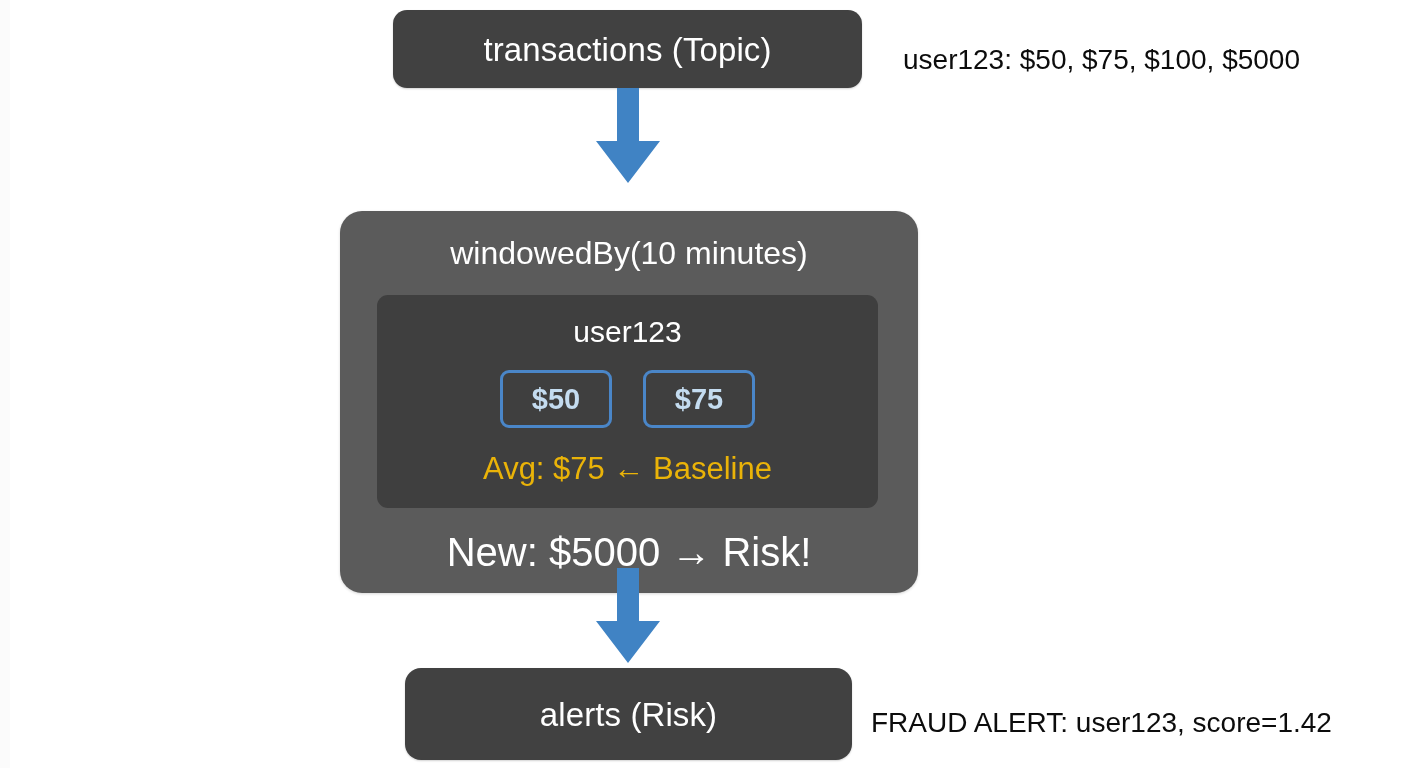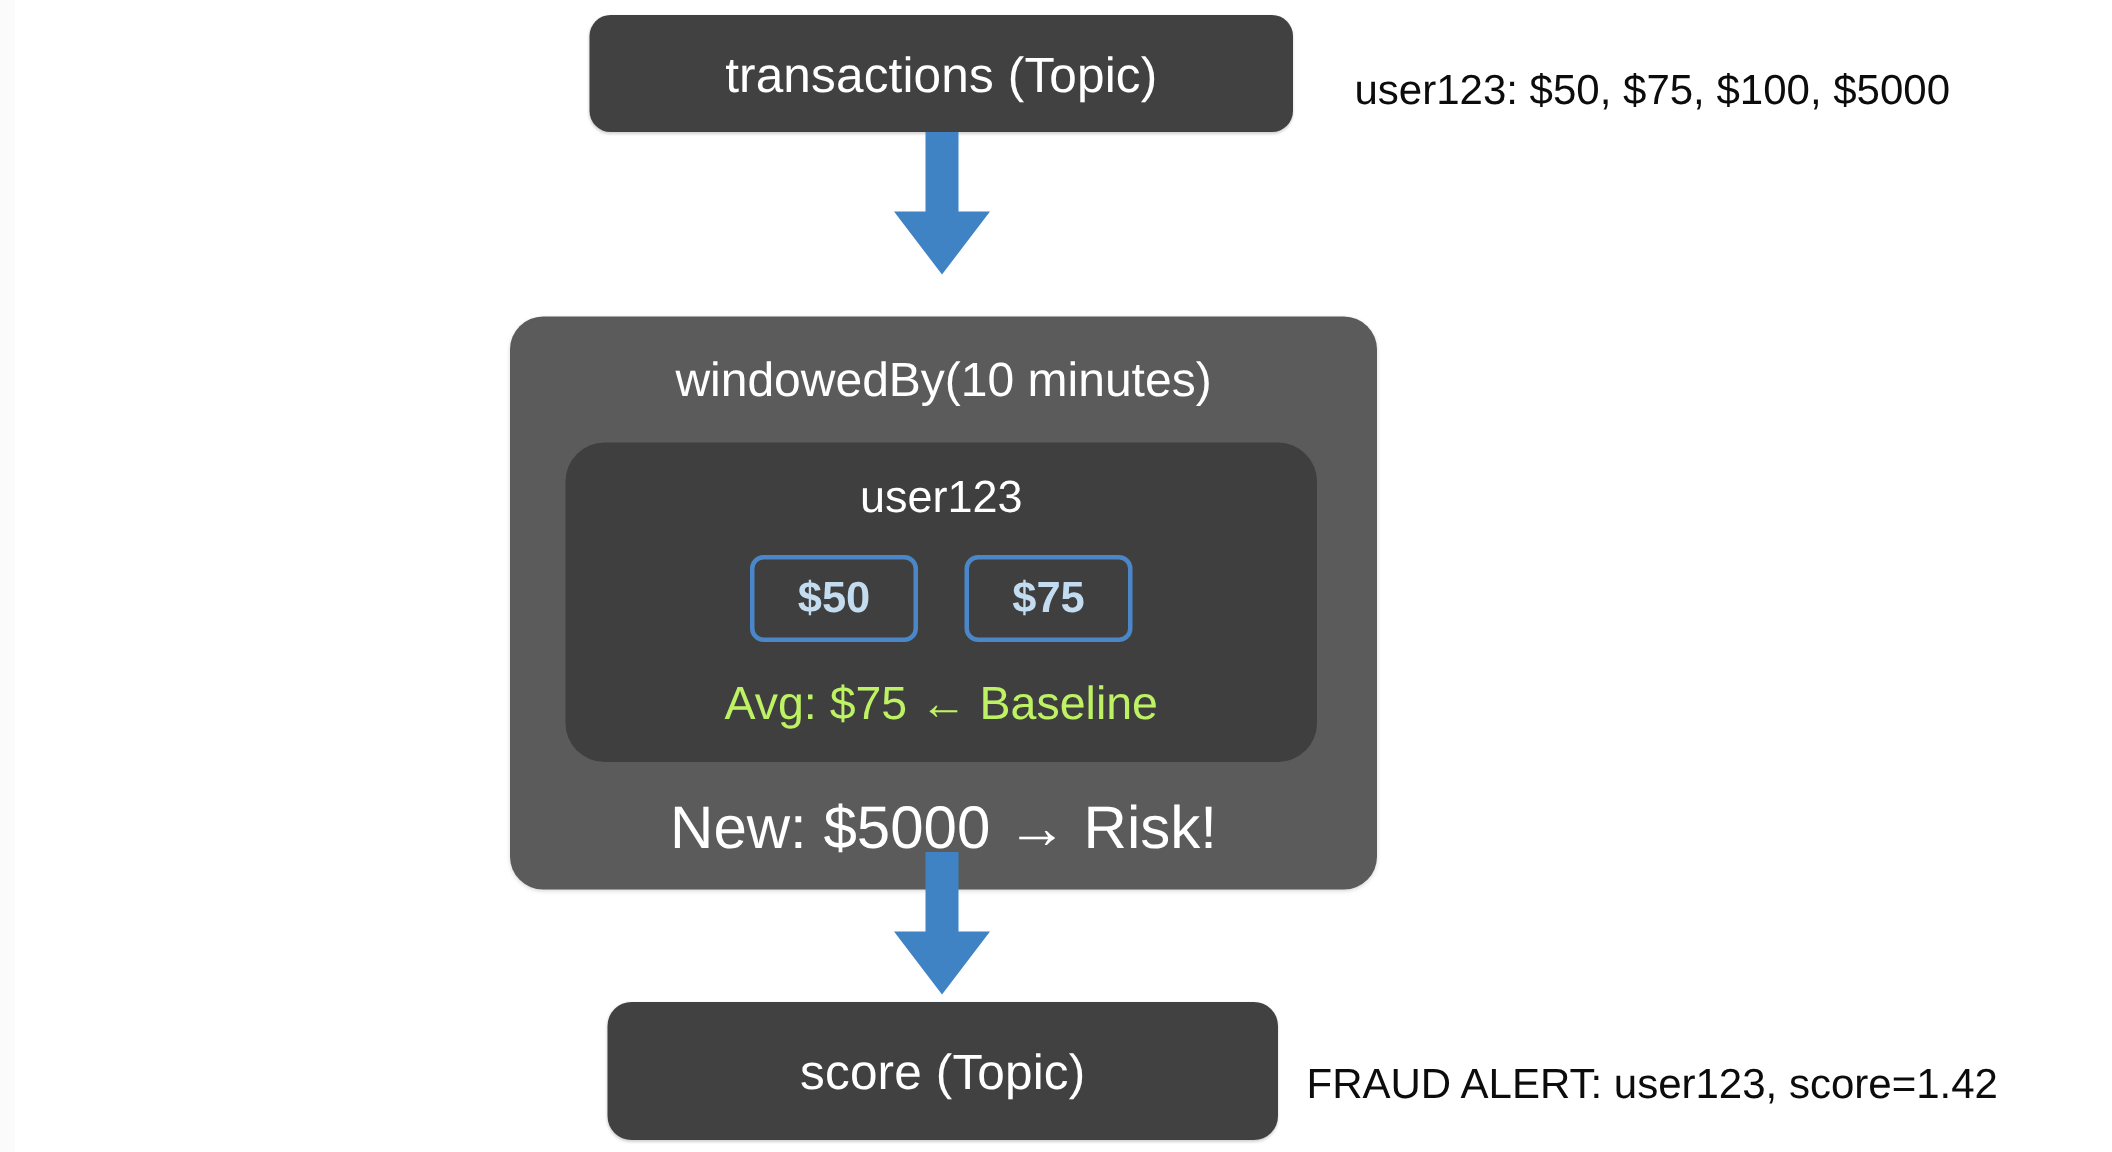--- a/index.html
+++ b/index.html
@@ -114,21 +114,21 @@
   }
 
   
   #user-box {
     position: absolute;
     left: 37px;
     top: 84px;
     width: 501px;
     height: 213px;
     background: #3f3f3f;
-    border-radius: 26px;
+    border-radius: 11px;
   }
   #user-key-label {
     position: absolute;
     left: 0;
     top: 22px;
     width: 501px;
     text-align: center;
     color: #ffffff;
     font-size: 30px;
     line-height: 1;
@@ -161,21 +161,21 @@
     background: transparent;
   }
 
   
   #avg-line {
     position: absolute;
     left: 0;
     top: 158px;
     width: 501px;
     text-align: center;
-    color: #bef264;
+    color: #eab308;
     font-size: 31px;
     line-height: 1;
     white-space: nowrap;
   }
   #risk-line {
     position: absolute;
     left: 0;
     top: 321px;
     width: 578px;
     text-align: center;
@@ -223,18 +223,18 @@
     <div id="risk-line">New: $5000 → Risk!</div>
   </div>
 
   <div class="arrow" id="arrow-bottom">
     <svg width="72" height="96" viewBox="0 0 72 96" xmlns="http://www.w3.org/2000/svg">
       <polygon points="25,0 47,0 47,53 68,53 36,95 4,53 25,53" fill="#4083c4"></polygon>
     </svg>
   </div>
 
   <div class="topic-box" id="alerts-box">
-    <span class="topic-label">score (Topic)</span>
+    <span class="topic-label">alerts (Risk)</span>
   </div>
 
   <div class="side-note" id="alerts-note">FRAUD ALERT: user123, score=1.42</div>
 
 </div>
 
 </body></html>

